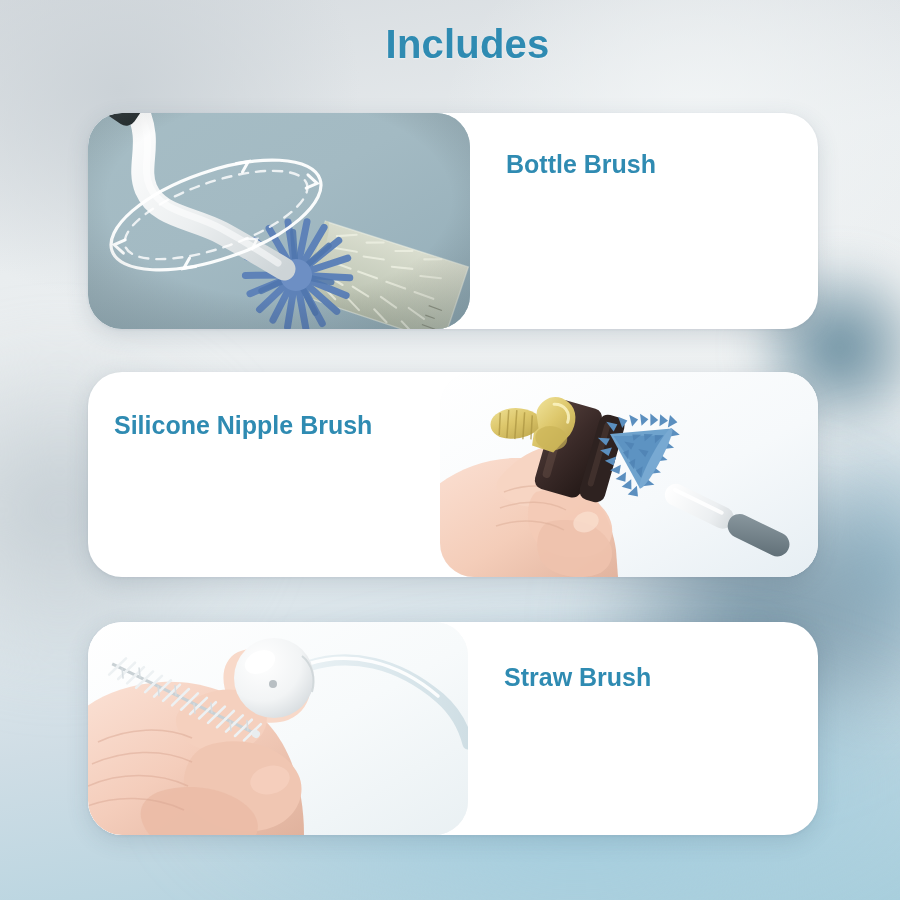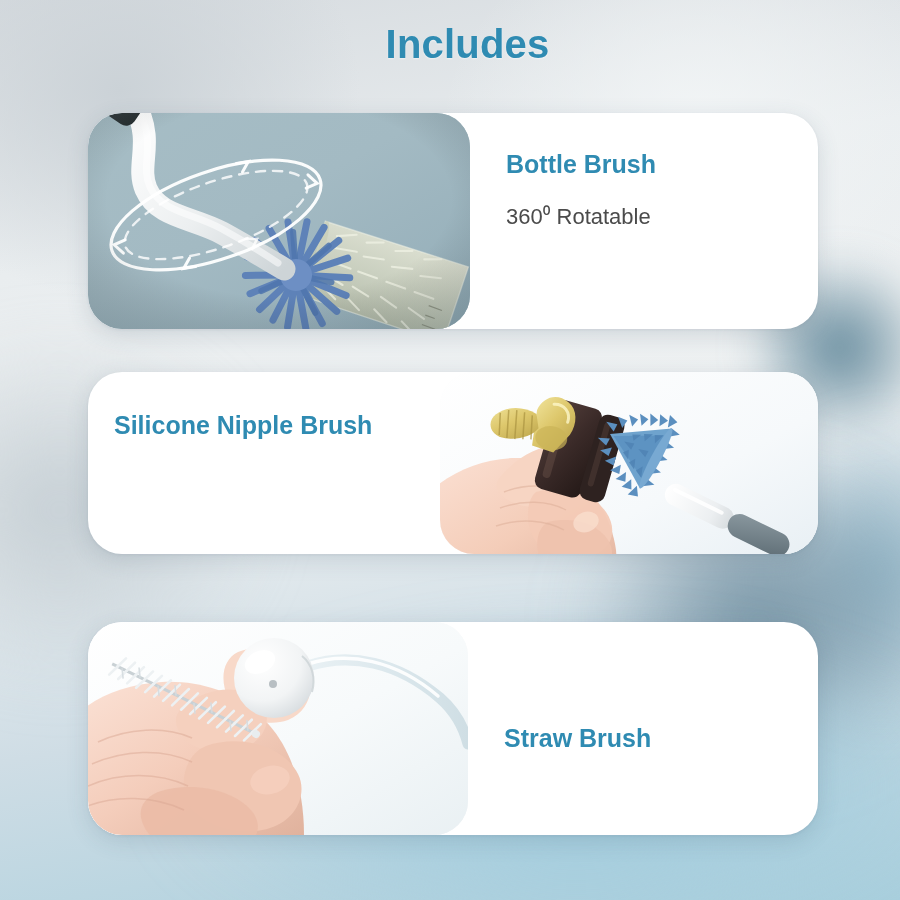--- a/index.html
+++ b/index.html
@@ -74,21 +74,21 @@
 
   .card {
     position:absolute;
     background:#ffffff;
     border-radius:34px;
     box-shadow:0 6px 22px rgba(58,82,98,.16), 0 1px 3px rgba(58,82,98,.08);
     overflow:hidden;
     display:flex;
   }
   .card-1 { left:88px; top:113px; width:730px; height:216px; }
-  .card-2 { left:88px; top:372px; width:730px; height:182px;gap:29px; }
+  .card-2 { left:88px; top:372px; width:730px; height:205px;gap:29px; }
   .card-3 { left:88px; top:622px; width:730px; height:213px; }
 
   .card.img-right { flex-direction: row-reverse; }
 
   
   .media {
     position:relative;
     width:382px;
     flex:0 0 382px;
     overflow:hidden;
@@ -99,21 +99,21 @@
 
   
   .copy {
     flex:1 1 auto;
     padding:38px 30px 0 36px;
     display:flex;
     flex-direction:column;
     justify-content:flex-start;
   }
   .card-2 .copy { padding:40px 22px 0 26px; }
-  .card-3 .copy { padding:42px 30px 0 36px;justify-content:center; }
+  .card-3 .copy { padding:42px 30px 0 36px; }
 
   .feature-title {
     color:#2f8bb2;
     font-size:25px;
     font-weight:700;
     line-height:1.1;
     margin-bottom:22px;
     white-space:nowrap;
   }
   .feature-desc {
@@ -272,21 +272,20 @@
           <path d="M20,32 l11,4 l-8,8" stroke-width="2.6" stroke-opacity=".8"></path>
         </g>
 
         <rect x="0" y="0" width="382" height="216" fill="url(#g1vig)"></rect>
       </svg>
     </div>
 
     <div class="copy">
       <div class="feature-title">Bottle Brush</div>
       <div class="feature-desc">
-        <span>360⁰ Rotatable</span>
       </div>
     </div>
   </div>
 
   <div class="card card-2 img-right">
 
     <div class="media m2">
       <svg viewBox="0 0 378 205" width="378" height="205" class="photo">
         <defs>
           <linearGradient id="g2bg" x1="0" y1="0" x2="1" y2="1">

